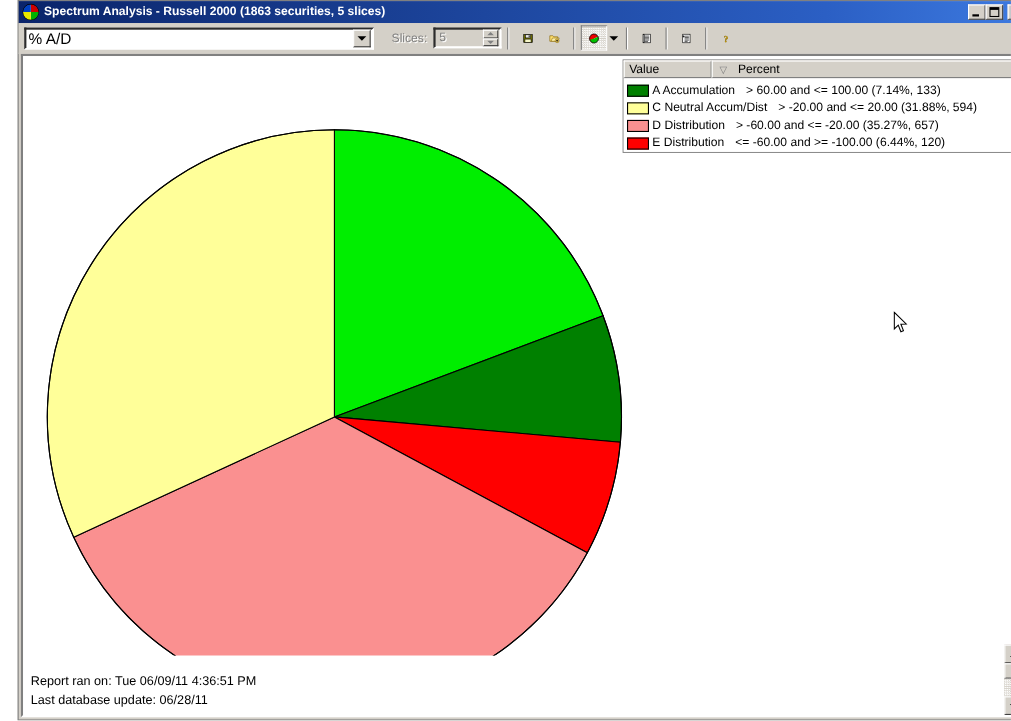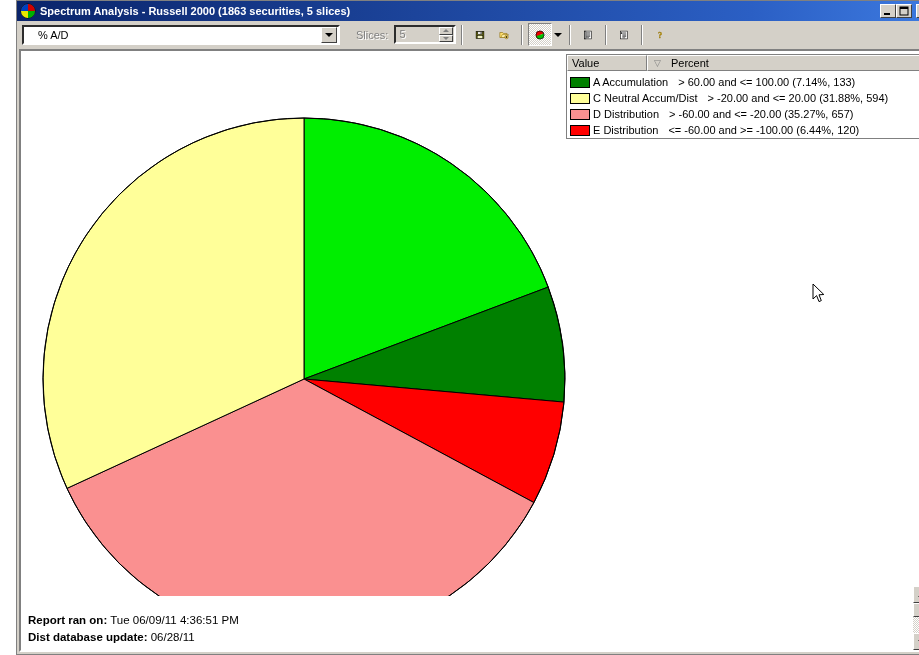--- a/index.html
+++ b/index.html
@@ -94,22 +94,22 @@
     border: 2px inset #d4d0c8;
     border-color: #808080 #ffffff #ffffff #808080;
     box-sizing: border-box;
     display: flex;
     align-items: center;
     position: relative;
     margin-left: 2px;
   }
   .combo .combo-value {
     flex: 1 1 auto;
-    padding-left: 14px;
-    font-size: 11px;
+    padding-left: 2px;
+    font-size: 14px;
     color: #000;
     white-space: nowrap;
     overflow: hidden;
   }
   .combo .combo-arrow {
     width: 16px; height: 16px;
     flex: none;
     background: #d4d0c8;
     border: 1px solid;
     border-color: #ffffff #404040 #404040 #ffffff;
@@ -309,21 +309,21 @@
     width: 100%;
     padding: 0 0 4px 7px;
     box-sizing: border-box;
   }
   #footer .foot-line {
     font-size: 11.5px;
     color: #000;
     line-height: 17px;
     white-space: nowrap;
   }
-  #footer .foot-label { font-weight: bold; }
+  #footer .foot-label { font-weight: normal; }
 
   
   #mini-scroll {
     position: absolute;
     right: 0px; bottom: 0px;
     width: 17px; height: 64px;
     background: #d4d0c8;
     box-sizing: border-box;
     display: flex;
     flex-direction: column;
@@ -545,21 +545,21 @@
             </div>
           </div>
       </div>
 
       <div id="footer">
         <div class="foot-line">
           <span class="foot-label">Report ran on:</span>
           <span>Tue 06/09/11 4:36:51 PM</span>
         </div>
         <div class="foot-line">
-          <span class="foot-label">Dist database update:</span>
+          <span class="foot-label">Last database update:</span>
           <span>06/28/11</span>
         </div>
       </div>
 
       <div id="mini-scroll">
         <div class="sb-btn">
             <span class="tri-up-sb"></span>
           </div>
         <div class="sb-thumb"></div>
         <div class="sb-track"></div>

